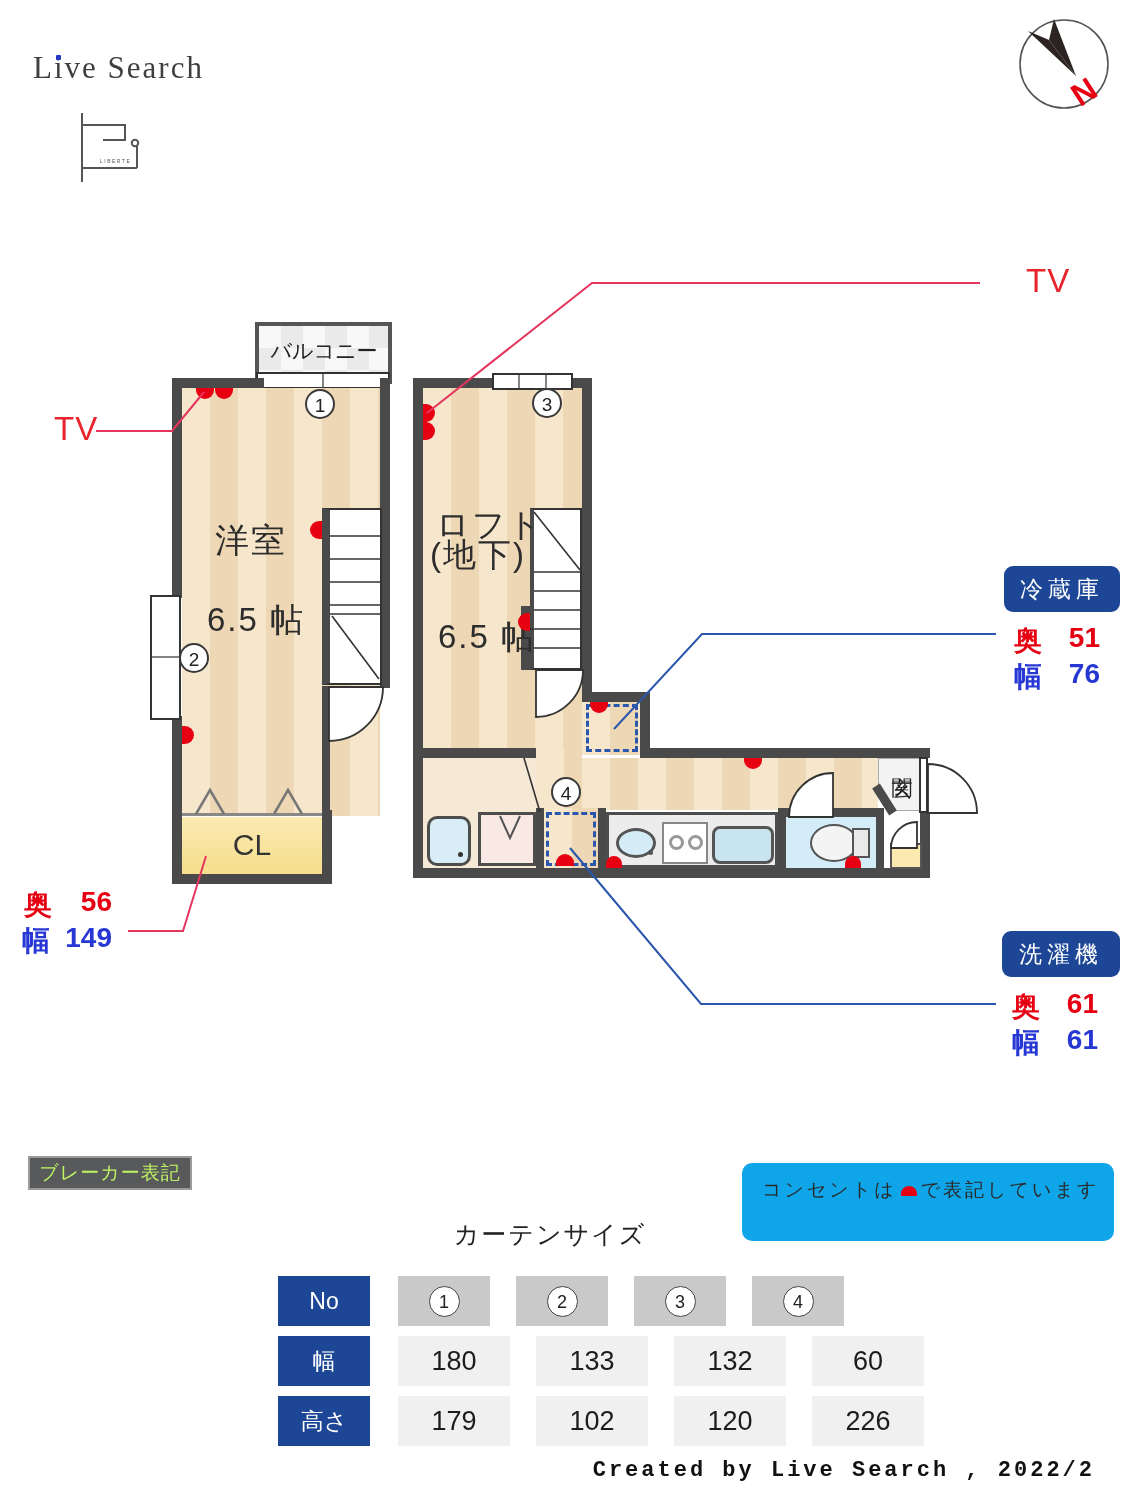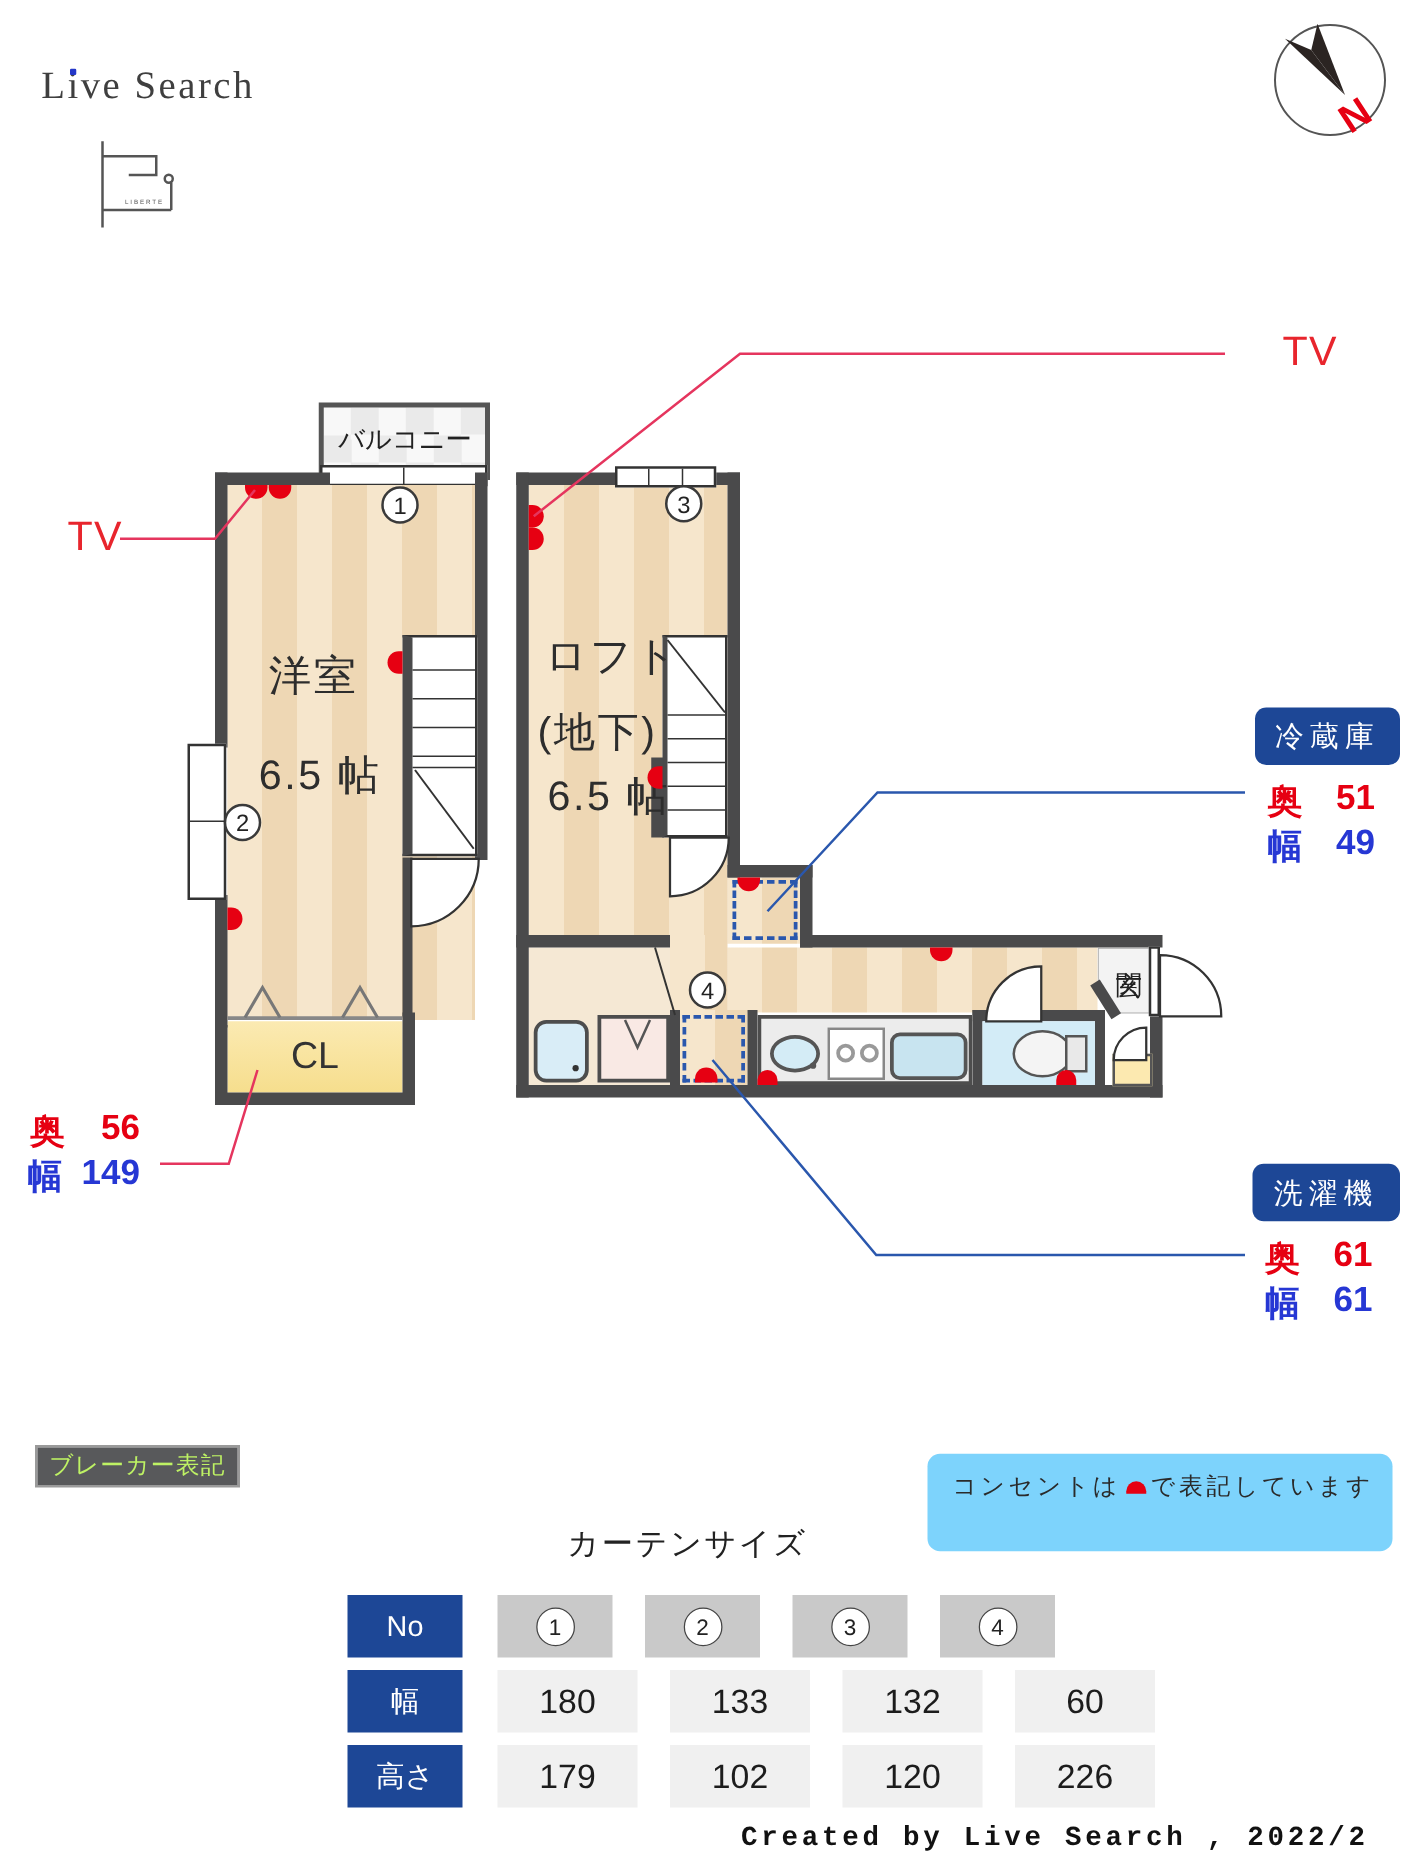--- a/index.html
+++ b/index.html
@@ -129,21 +129,21 @@
   <div class="abs" style="left:786px;top:817px;width:90px;height:51px;background:#d3ecf7;"></div>
   <div class="abs" style="left:810px;top:824px;width:48px;height:38px;background:#f4f4f4;border:2.5px solid #555;border-radius:50%;box-sizing:border-box;"></div>
   <div class="abs" style="left:852px;top:828px;width:18px;height:30px;background:#e9e9e9;border:2px solid #555;box-sizing:border-box;"></div>
   <div class="abs" style="left:919px;top:757px;width:9px;height:56px;background:#fff;border:2px solid #333;box-sizing:border-box;"></div>
   <div class="abs" style="left:890px;top:843px;width:32px;height:26px;background:#fce9b0;border:2px solid #555;box-sizing:border-box;"></div>
 
   <div class="dashedbox" style="left:586px;top:704px;width:52px;height:48px;"></div>
   <div class="dashedbox" style="left:546px;top:812px;width:50px;height:54px;"></div>
 
   <div class="roomtext" style="left:436px;top:503px;">ロフト</div>
-  <div class="roomtext" style="left:430px;top:564px;">(地下)</div>
+  <div class="roomtext" style="left:430px;top:533px;">(地下)</div>
   <div class="roomtext" style="left:438px;top:615px;">6.5 帖</div>
   <div class="abs" style="left:888px;top:760px;font-size:21px;color:#222;writing-mode:vertical-rl;letter-spacing:2px;">玄関</div>
 
   <div class="circled" style="left:305px;top:389px;">1</div>
   <div class="circled" style="left:179px;top:643px;">2</div>
   <div class="circled" style="left:532px;top:388px;">3</div>
   <div class="circled" style="left:551px;top:777px;">4</div>
 
   <div class="outlet o-down" style="left:196px;top:388px;width:18px;height:11px;"></div>
   <div class="outlet o-down" style="left:215px;top:388px;width:18px;height:11px;"></div>
@@ -223,38 +223,38 @@
     <span>149</span>
   </div>
 
   <div class="navbox" style="left:1004px;top:566px;width:116px;">冷蔵庫</div>
   <div class="dimrow red" style="left:1014px;top:622px;width:86px;">
     <span>奥</span>
     <span>51</span>
   </div>
   <div class="dimrow blue" style="left:1014px;top:658px;width:86px;">
     <span>幅</span>
-    <span>49</span>
+    <span>76</span>
   </div>
 
   <div class="navbox" style="left:1002px;top:931px;width:118px;">洗濯機</div>
   <div class="dimrow red" style="left:1012px;top:988px;width:86px;">
     <span>奥</span>
     <span>61</span>
   </div>
   <div class="dimrow blue" style="left:1012px;top:1024px;width:86px;">
     <span>幅</span>
     <span>61</span>
   </div>
 
   <div class="abs" style="left:28px;top:1156px;width:164px;border:2px solid #9a9a9a;box-sizing:border-box;background:#fff;">
     <div style="background:#58595b;color:#bef264;font-size:19px;letter-spacing:1px;text-align:center;line-height:30px;height:30px;">ブレーカー表記</div>
   </div>
 
-  <div class="abs" style="left:742px;top:1163px;width:372px;height:78px;background:#7dd3fc;border-radius:10px;box-sizing:border-box;
+  <div class="abs" style="left:742px;top:1163px;width:372px;height:78px;background:#0ea5e9;border-radius:10px;box-sizing:border-box;
               padding:12px 0 0 20px;font-size:19px;letter-spacing:3px;color:#2a2a2a;line-height:30px;">
     <div>
       <span>コンセントは</span><span class="dome-icon"></span><span>で表記しています</span>
     </div>
   </div>
 
   <div class="abs" style="left:450px;top:1218px;width:200px;text-align:center;font-size:25px;letter-spacing:2px;color:#222;">カーテンサイズ</div>
 
   <div class="abs" style="left:278px;top:1276px;">
     <div class="trow">

